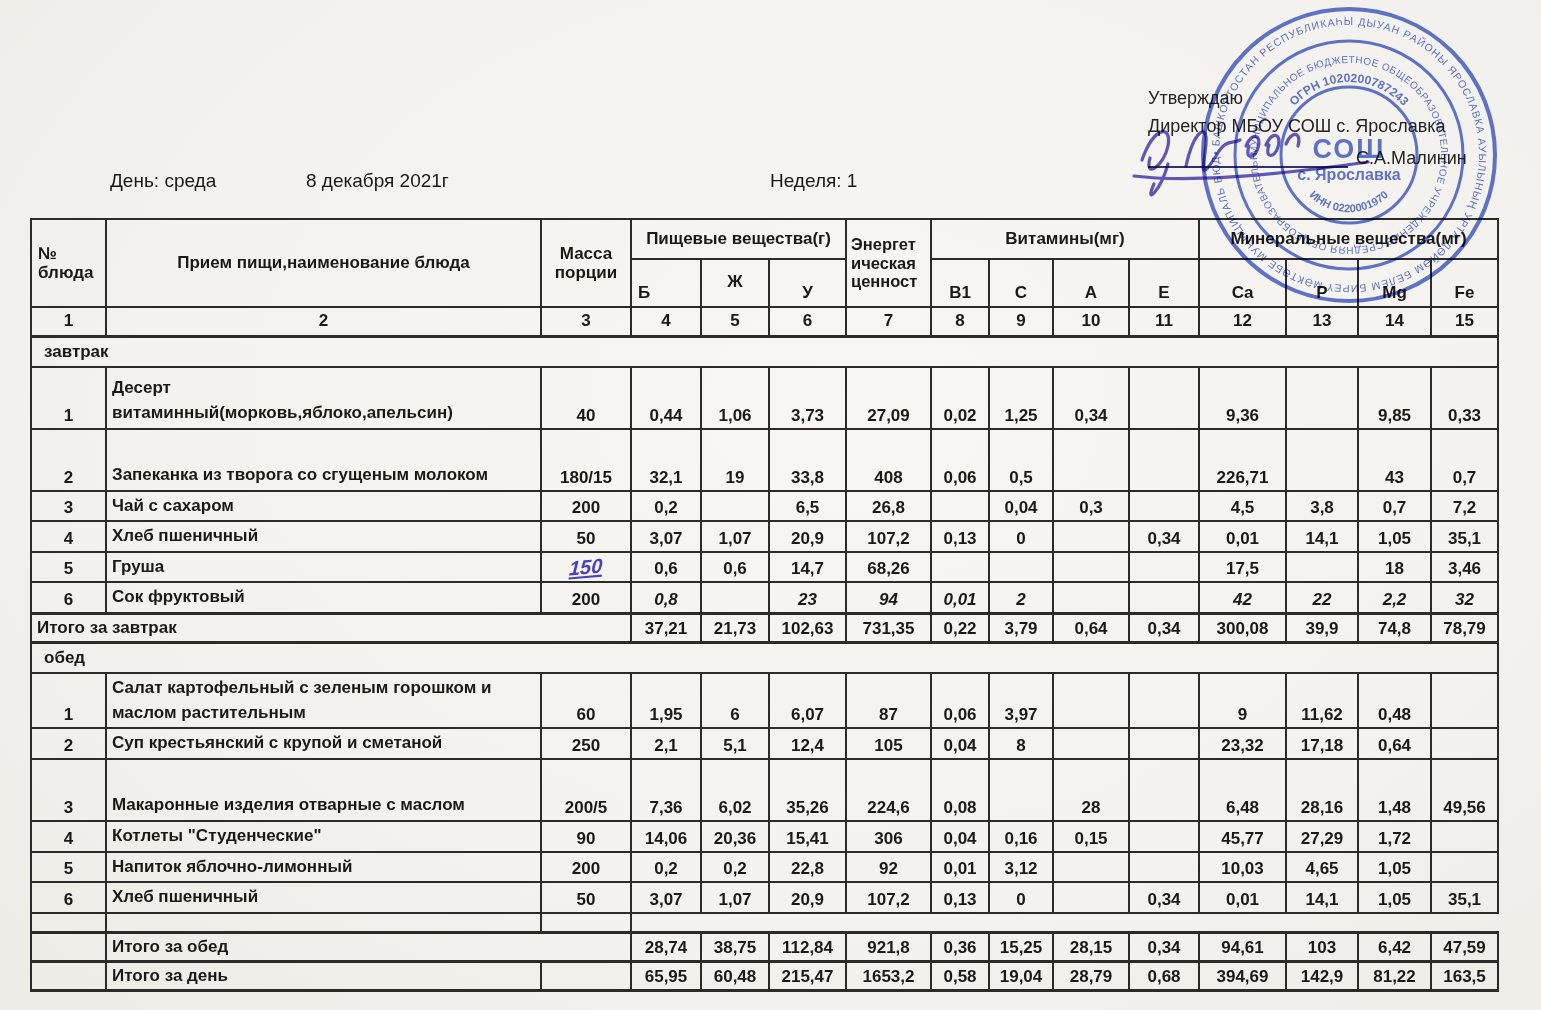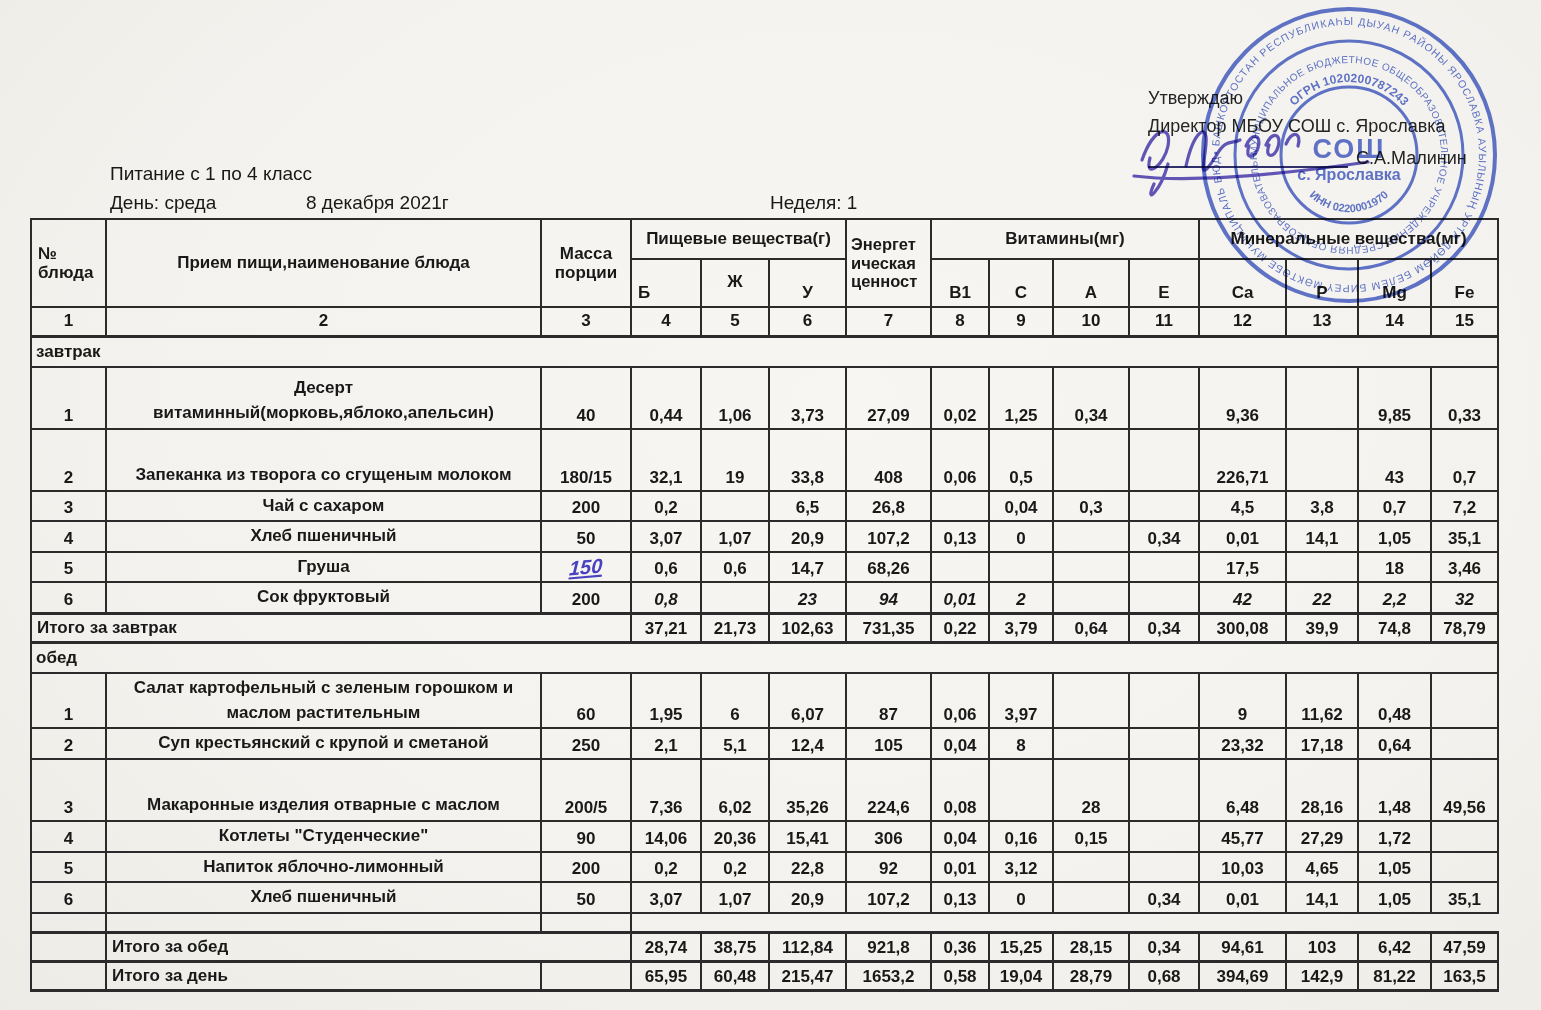--- a/index.html
+++ b/index.html
@@ -31,25 +31,25 @@
   td,th{border:2px solid #2b2b2b;font-weight:700;font-size:17px;padding:2px 5px;overflow:hidden;}
   thead tr.h1{height:40px;}
   thead tr.h2{height:48px;}
   th{text-align:center;vertical-align:middle;white-space:pre-line;line-height:1.12;}
   th.th-no{text-align:left;padding-left:6px;}
   th.th-energy{text-align:left;padding-left:4px;font-size:16.5px;}
   tr.h2 th{vertical-align:bottom;padding-bottom:4px;}
   tr.h2 th.bl{text-align:left;padding-left:6px;}
   tr.h2 th.mid{vertical-align:middle;}
   tr.colnums td{height:24px;text-align:center;padding:1px;border-bottom-width:3px;}
-  tr.section td{height:24px;text-align:left;padding-left:4px;}
+  tr.section td{height:24px;text-align:left;padding-left:12px;}
   tbody tr{height:29px;}
   tbody tr.tall{height:62px;}
   td.num{text-align:center;vertical-align:bottom;}
-  td.dish{text-align:center;white-space:pre-line;vertical-align:bottom;line-height:1.45;}
+  td.dish{text-align:left;white-space:pre-line;vertical-align:bottom;line-height:1.45;}
   td.mass,td.val{text-align:center;vertical-align:bottom;}
   td.it{font-style:italic;}
   tr.total td{border-top-width:3px;border-bottom-width:3px;}
   tr.total td.total-label{text-align:left;}
   tr.spacer{height:20px;}
   tr.spacer td.rest{border:0;}
   .hand{display:inline-block;color:#4a41c0;font-style:italic;font-size:20px;
         transform:rotate(-5deg) skewX(-8deg);text-decoration:underline;
         text-decoration-thickness:2px;text-underline-offset:2px;}
 </style>
@@ -99,21 +99,20 @@
     <path d="M40,64 C32,92 16,106 26,84"></path>
     <path d="M58,66 C66,30 80,22 78,44 C76,66 70,84 88,56 C98,38 104,44 112,40"></path>
     <path d="M118,46 c6,-14 16,-12 12,2 c-3,11 -14,12 -9,-2"></path>
     <path d="M138,45 c6,-14 16,-12 12,2 c-3,11 -14,12 -9,-2"></path>
     <path d="M158,44 c6,-14 16,-12 12,2"></path>
     <path d="M6,76 C70,84 170,72 240,62"></path>
   </g>
 </svg>
 
 <div class="doc-titles">
-  <div>Питание с 1 по 4 класс</div>
   <div class="doc-line2">
     <span class="day">День: среда</span>
     <span class="date">8 декабря 2021г</span>
     <span class="week">Неделя: 1</span>
   </div>
 </div>
 
 <div class="menu-table">
   <table>
     <colgroup>

